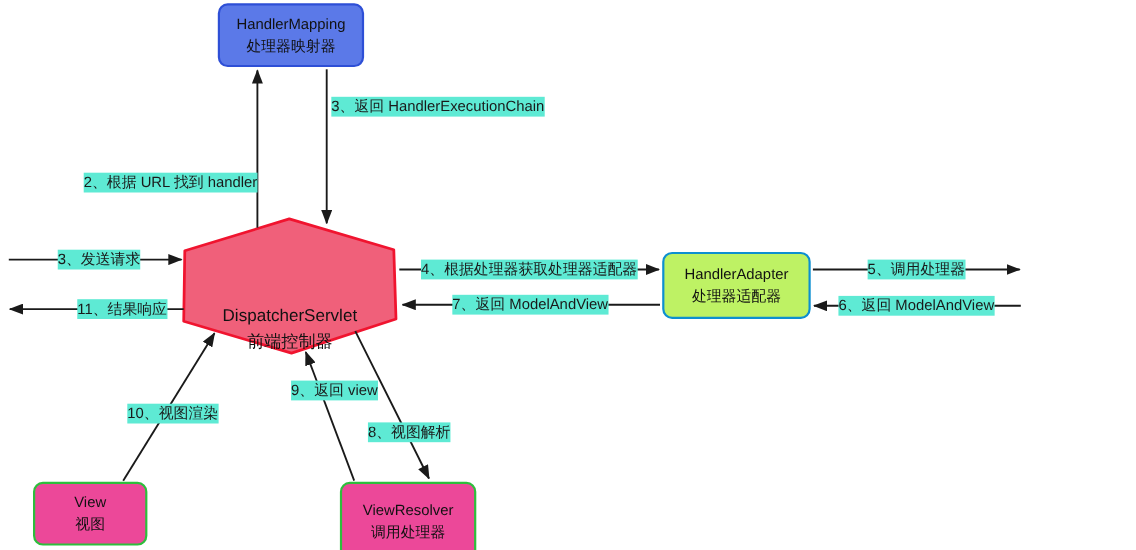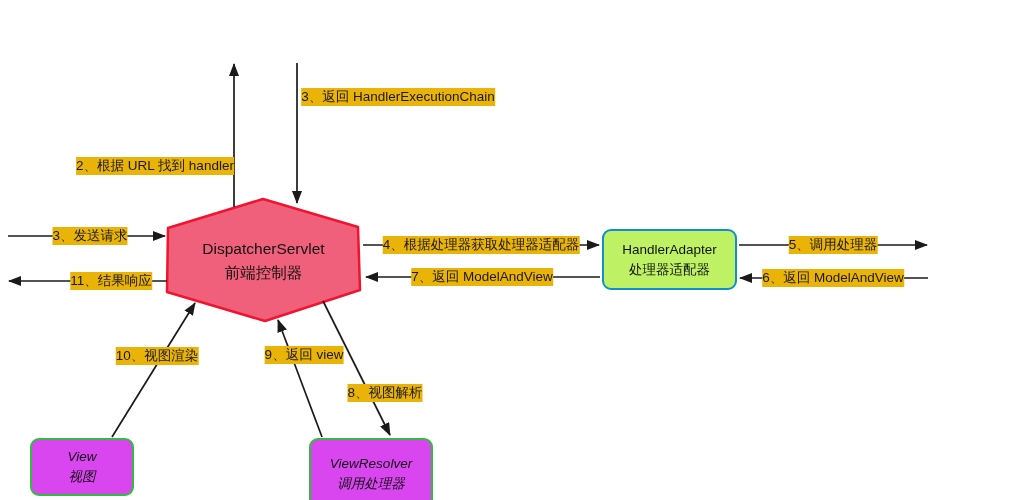--- a/index.html
+++ b/index.html
@@ -18,30 +18,30 @@
     border-radius:9px;
     display:flex;flex-direction:column;
     align-items:center;justify-content:center;
     text-align:center;
     font-size:13.5px;line-height:1.45;
     color:#111;
   }
   .node .l1,.node .l2{white-space:nowrap;}
   .blue{background:#5b79e8;border:2.5px solid #2e4fd6;}
   .cyan{background:#bef264;border:2.5px solid #0d8fd0;}
-  .green{background:#d946ef;border:2.5px solid #2dbe3c;font-style:italic;}
+  .green{background:#ec4899;border:2.5px solid #2dbe3c;}
   #node-dispatcher{
     position:absolute;left:167px;top:199px;width:193px;height:123px;
-    display:flex;flex-direction:column;align-items:center;justify-content:center;
+    display:flex;flex-direction:column;align-items:center;justify-content:flex-end;
     text-align:center;font-size:15.5px;line-height:1.5;color:#111;
   }
   .edge-label{
     position:absolute;
     transform:translate(-50%,-50%);
-    background:#eab308;
+    background:#5eead4;
     padding:0 0;
     font-size:13.5px;
     white-space:nowrap;
     color:#1a1a1a;
   }
 </style>
 </head>
 <body>
 
 <div id="canvas">
@@ -61,20 +61,24 @@
     <line x1="363" y1="245" x2="599" y2="245" stroke="#1a1a1a" stroke-width="1.7" marker-end="url(#ah)"></line>
     <line x1="739" y1="245" x2="927" y2="245" stroke="#1a1a1a" stroke-width="1.7" marker-end="url(#ah)"></line>
     <line x1="928" y1="278" x2="740" y2="278" stroke="#1a1a1a" stroke-width="1.7" marker-end="url(#ah)"></line>
     <line x1="600" y1="277" x2="366" y2="277" stroke="#1a1a1a" stroke-width="1.7" marker-end="url(#ah)"></line>
     <line x1="323" y1="301" x2="390" y2="435" stroke="#1a1a1a" stroke-width="1.7" marker-end="url(#ah)"></line>
     <line x1="322" y1="437" x2="278" y2="320" stroke="#1a1a1a" stroke-width="1.7" marker-end="url(#ah)"></line>
     <line x1="112" y1="437" x2="195" y2="303" stroke="#1a1a1a" stroke-width="1.7" marker-end="url(#ah)"></line>
     <line x1="167" y1="281" x2="9" y2="281" stroke="#1a1a1a" stroke-width="1.7" marker-end="url(#ah)"></line>
   </svg>
 
+  <div class="node blue" style="left:198px;top:3px;width:133px;height:58px;">
+    <span class="l1">HandlerMapping</span>
+    <span class="l2">处理器映射器</span>
+  </div>
 
   <div id="node-dispatcher">
     <span class="l1">DispatcherServlet</span>
     <span class="l2">前端控制器</span>
   </div>
 
   <div class="node cyan" style="left:602px;top:229px;width:135px;height:61px;">
     <span class="l1">HandlerAdapter</span>
     <span class="l2">处理器适配器</span>
   </div>
@@ -90,18 +94,18 @@
     <span class="l2">调用处理器</span>
   </div>
 
   <span class="edge-label" style="left:90px;top:236px;">3、发送请求</span>
   <span class="edge-label" style="left:155px;top:166px;">2、根据 URL 找到 handler</span>
   <span class="edge-label" style="left:398px;top:97px;">3、返回 HandlerExecutionChain</span>
   <span class="edge-label" style="left:481px;top:245px;">4、根据处理器获取处理器适配器</span>
   <span class="edge-label" style="left:833px;top:245px;">5、调用处理器</span>
   <span class="edge-label" style="left:833px;top:278px;">6、返回 ModelAndView</span>
   <span class="edge-label" style="left:482px;top:277px;">7、返回 ModelAndView</span>
-  <span class="edge-label" style="left:372px;top:393px;margin-left:13px;">8、视图解析</span>
+  <span class="edge-label" style="left:372px;top:393px;">8、视图解析</span>
   <span class="edge-label" style="left:304px;top:355px;">9、返回 view</span>
-  <span class="edge-label" style="left:157px;top:356px;">10、视图渲染</span>
+  <span class="edge-label" style="left:157px;top:376px;">10、视图渲染</span>
   <span class="edge-label" style="left:90px;top:281px;margin-left:21px;">11、结果响应</span>
 
 </div>
 
 </body></html>

